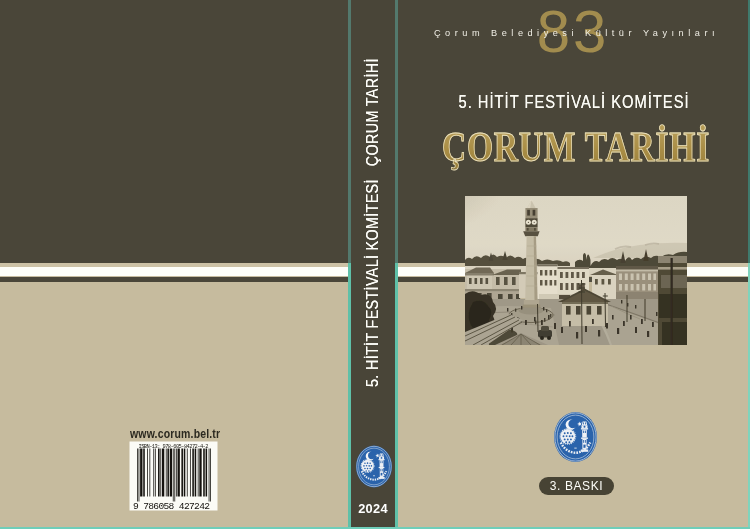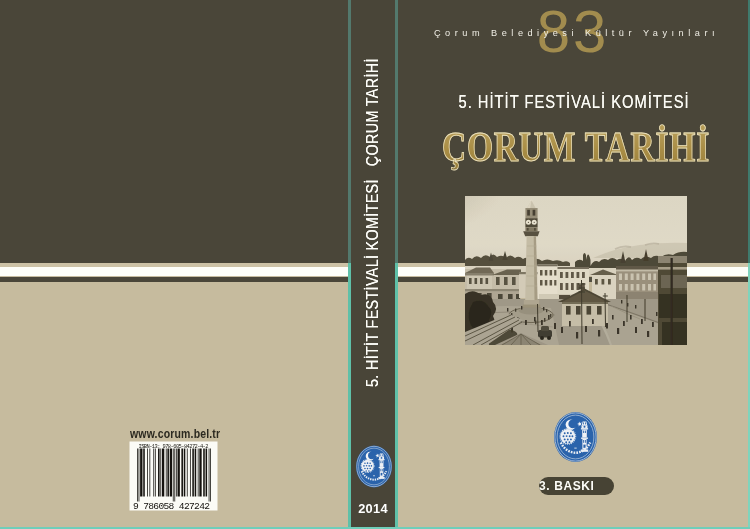--- a/index.html
+++ b/index.html
@@ -112,21 +112,21 @@
         <circle cx="13.8" cy="27.5" r="0.95"></circle>
         <circle cx="16.9" cy="27.4" r="0.95"></circle>
       <circle cx="12.2" cy="30.3" r="0.95"></circle>
         <circle cx="15.4" cy="30.3" r="0.95"></circle>
     </g>
   </g>
   <rect x="20.3" y="35.6" width="2.4" height="1" fill="#dfe6ee" opacity="0.9"></rect>
   <path d="M6.8 30.5 A 16.8 19.8 0 0 0 36.2 30.5" stroke="#e8edf3" stroke-width="2.4" fill="none" stroke-dasharray="1.7 1.1"></path>
 </svg>
 
-<div class="abs" style="left:348px;top:502.5px;width:50px;text-align:center;font-size:12.8px;line-height:1;font-weight:bold;color:#fff;letter-spacing:0.3px">2014</div>
+<div class="abs" style="left:348px;top:502.5px;width:50px;text-align:center;font-size:12.8px;line-height:1;font-weight:bold;color:#fff;letter-spacing:0.3px">2024</div>
 
 <div class="abs" style="left:533px;top:-3px;width:80px;text-align:center;font-size:60px;letter-spacing:3px;color:#a28c4e;font-weight:400">83</div>
 
 <div class="abs" style="left:400.5px;top:29px;width:352px;text-align:center;font-size:9.2px;line-height:1;color:#f0eee5;letter-spacing:4.5px;font-weight:500">Çorum Belediyesi Kültür Yayınları</div>
 
 <div class="abs" style="left:397.5px;top:93.9px;width:352px;text-align:center;font-size:17.7px;line-height:1;color:#fbfbf5;letter-spacing:1.2px;font-weight:400;white-space:nowrap;text-shadow:0 0 0.6px #fbfbf5;transform:scaleX(0.833);transform-origin:center top">5. HİTİT FESTİVALİ KOMİTESİ</div>
 
 <div class="abs" style="left:400px;top:124.5px;width:352px;text-align:center;font-family:'Liberation Serif',serif;font-size:43px;line-height:1;font-weight:bold;letter-spacing:1px;white-space:nowrap;transform:scaleX(0.78);transform-origin:center top;background:linear-gradient(#d8c68c 15%,#ab8f47 55%,#786229 95%);-webkit-background-clip:text;background-clip:text;color:transparent;text-shadow:0 0 1px rgba(169,142,70,0.75);-webkit-text-stroke:0.9px #e8dfbd">ÇORUM TARİHİ</div>
 
 <svg class="abs" style="left:464.5px;top:196px" width="222" height="149" viewBox="0 0 222 149">
@@ -451,18 +451,18 @@
         <circle cx="13.8" cy="27.5" r="0.95"></circle>
         <circle cx="16.9" cy="27.4" r="0.95"></circle>
       <circle cx="12.2" cy="30.3" r="0.95"></circle>
         <circle cx="15.4" cy="30.3" r="0.95"></circle>
     </g>
   </g>
   <rect x="20.3" y="35.6" width="2.4" height="1" fill="#dfe6ee" opacity="0.9"></rect>
   <path d="M6.8 30.5 A 16.8 19.8 0 0 0 36.2 30.5" stroke="#e8edf3" stroke-width="2.4" fill="none" stroke-dasharray="1.7 1.1"></path>
 </svg>
 
-<div class="abs" style="left:539px;top:476.5px;width:75px;height:18.5px;border-radius:9.5px;background:#474334;color:#fdfdf8;font-size:12px;font-weight:700;line-height:18.5px;letter-spacing:0.6px">3. BASKI</div>
+<div class="abs" style="left:539px;top:476.5px;width:75px;height:18.5px;border-radius:9.5px;background:#474334;color:#fdfdf8;font-size:12px;font-weight:400;text-align:center;line-height:18.5px;letter-spacing:0.6px">3. BASKI</div>
 
 <div class="abs" style="left:747.5px;top:0;width:2.5px;height:263px;background:#3f7a6d"></div>
 <div class="abs" style="left:747.5px;top:263px;width:2.5px;height:266px;background:#7fd4bd"></div>
 
 <div class="abs" style="left:0;top:527px;width:750px;height:2px;background:#6fceb9"></div>
 
 </body></html>

